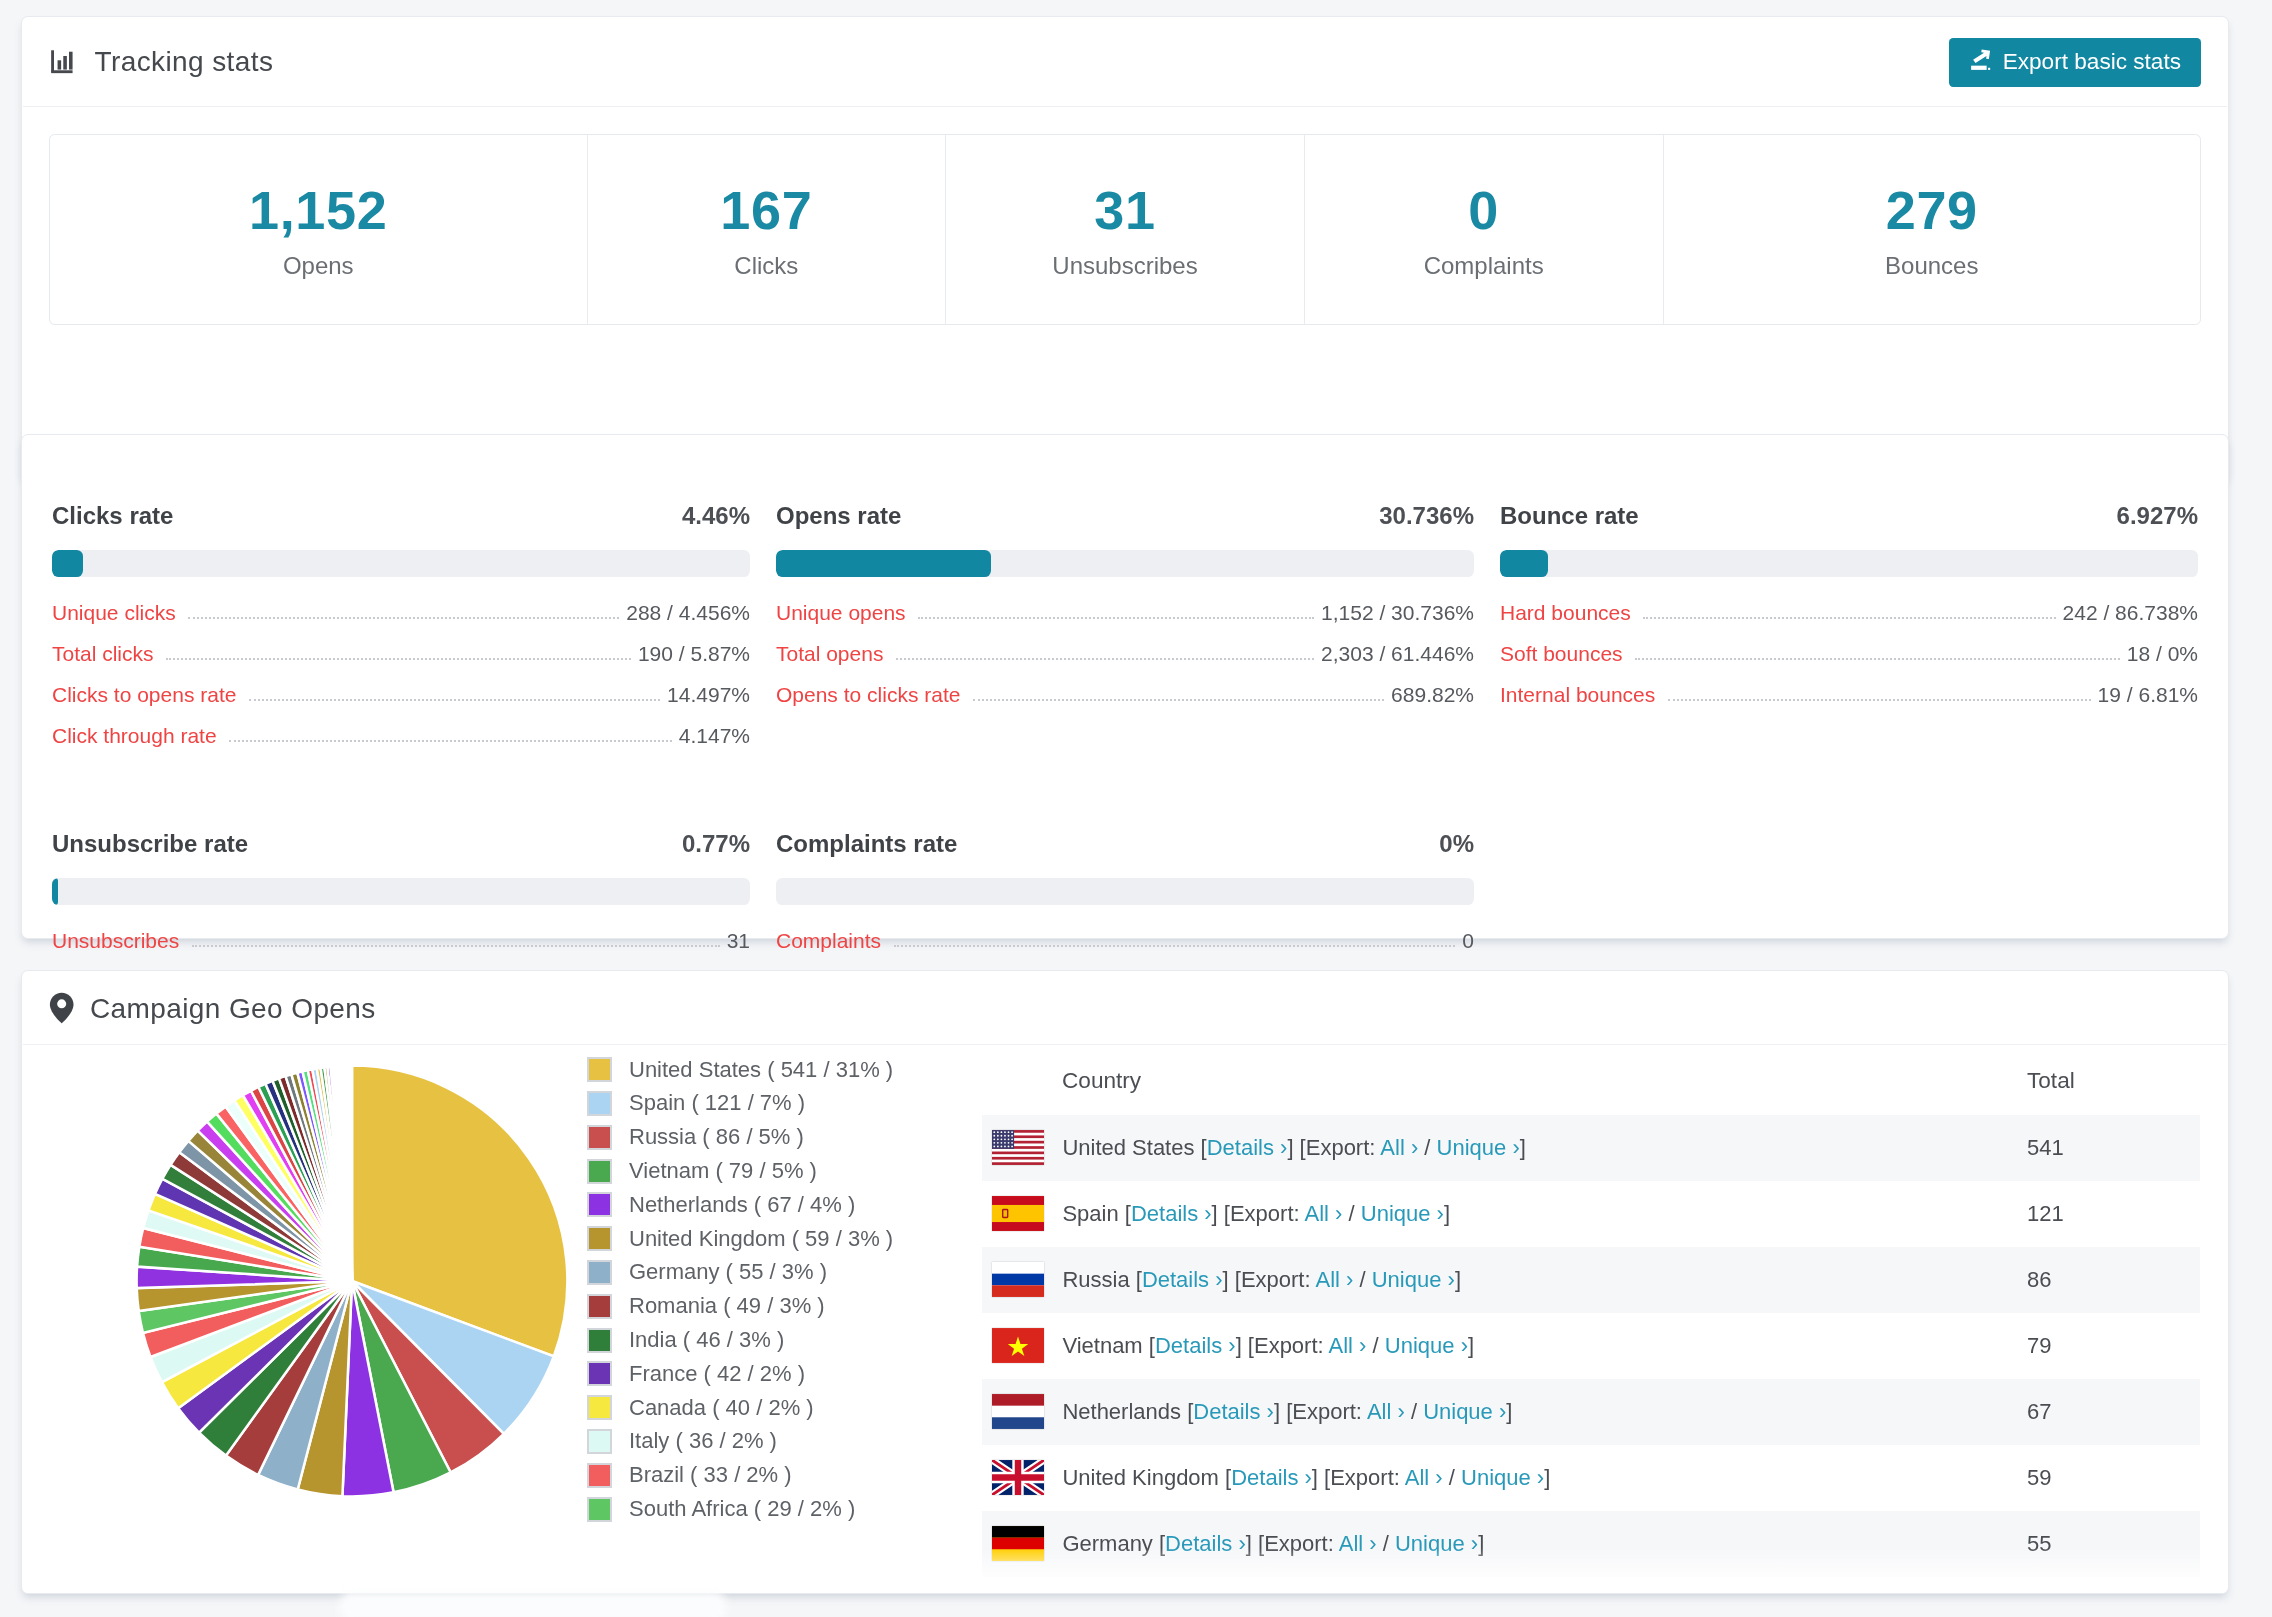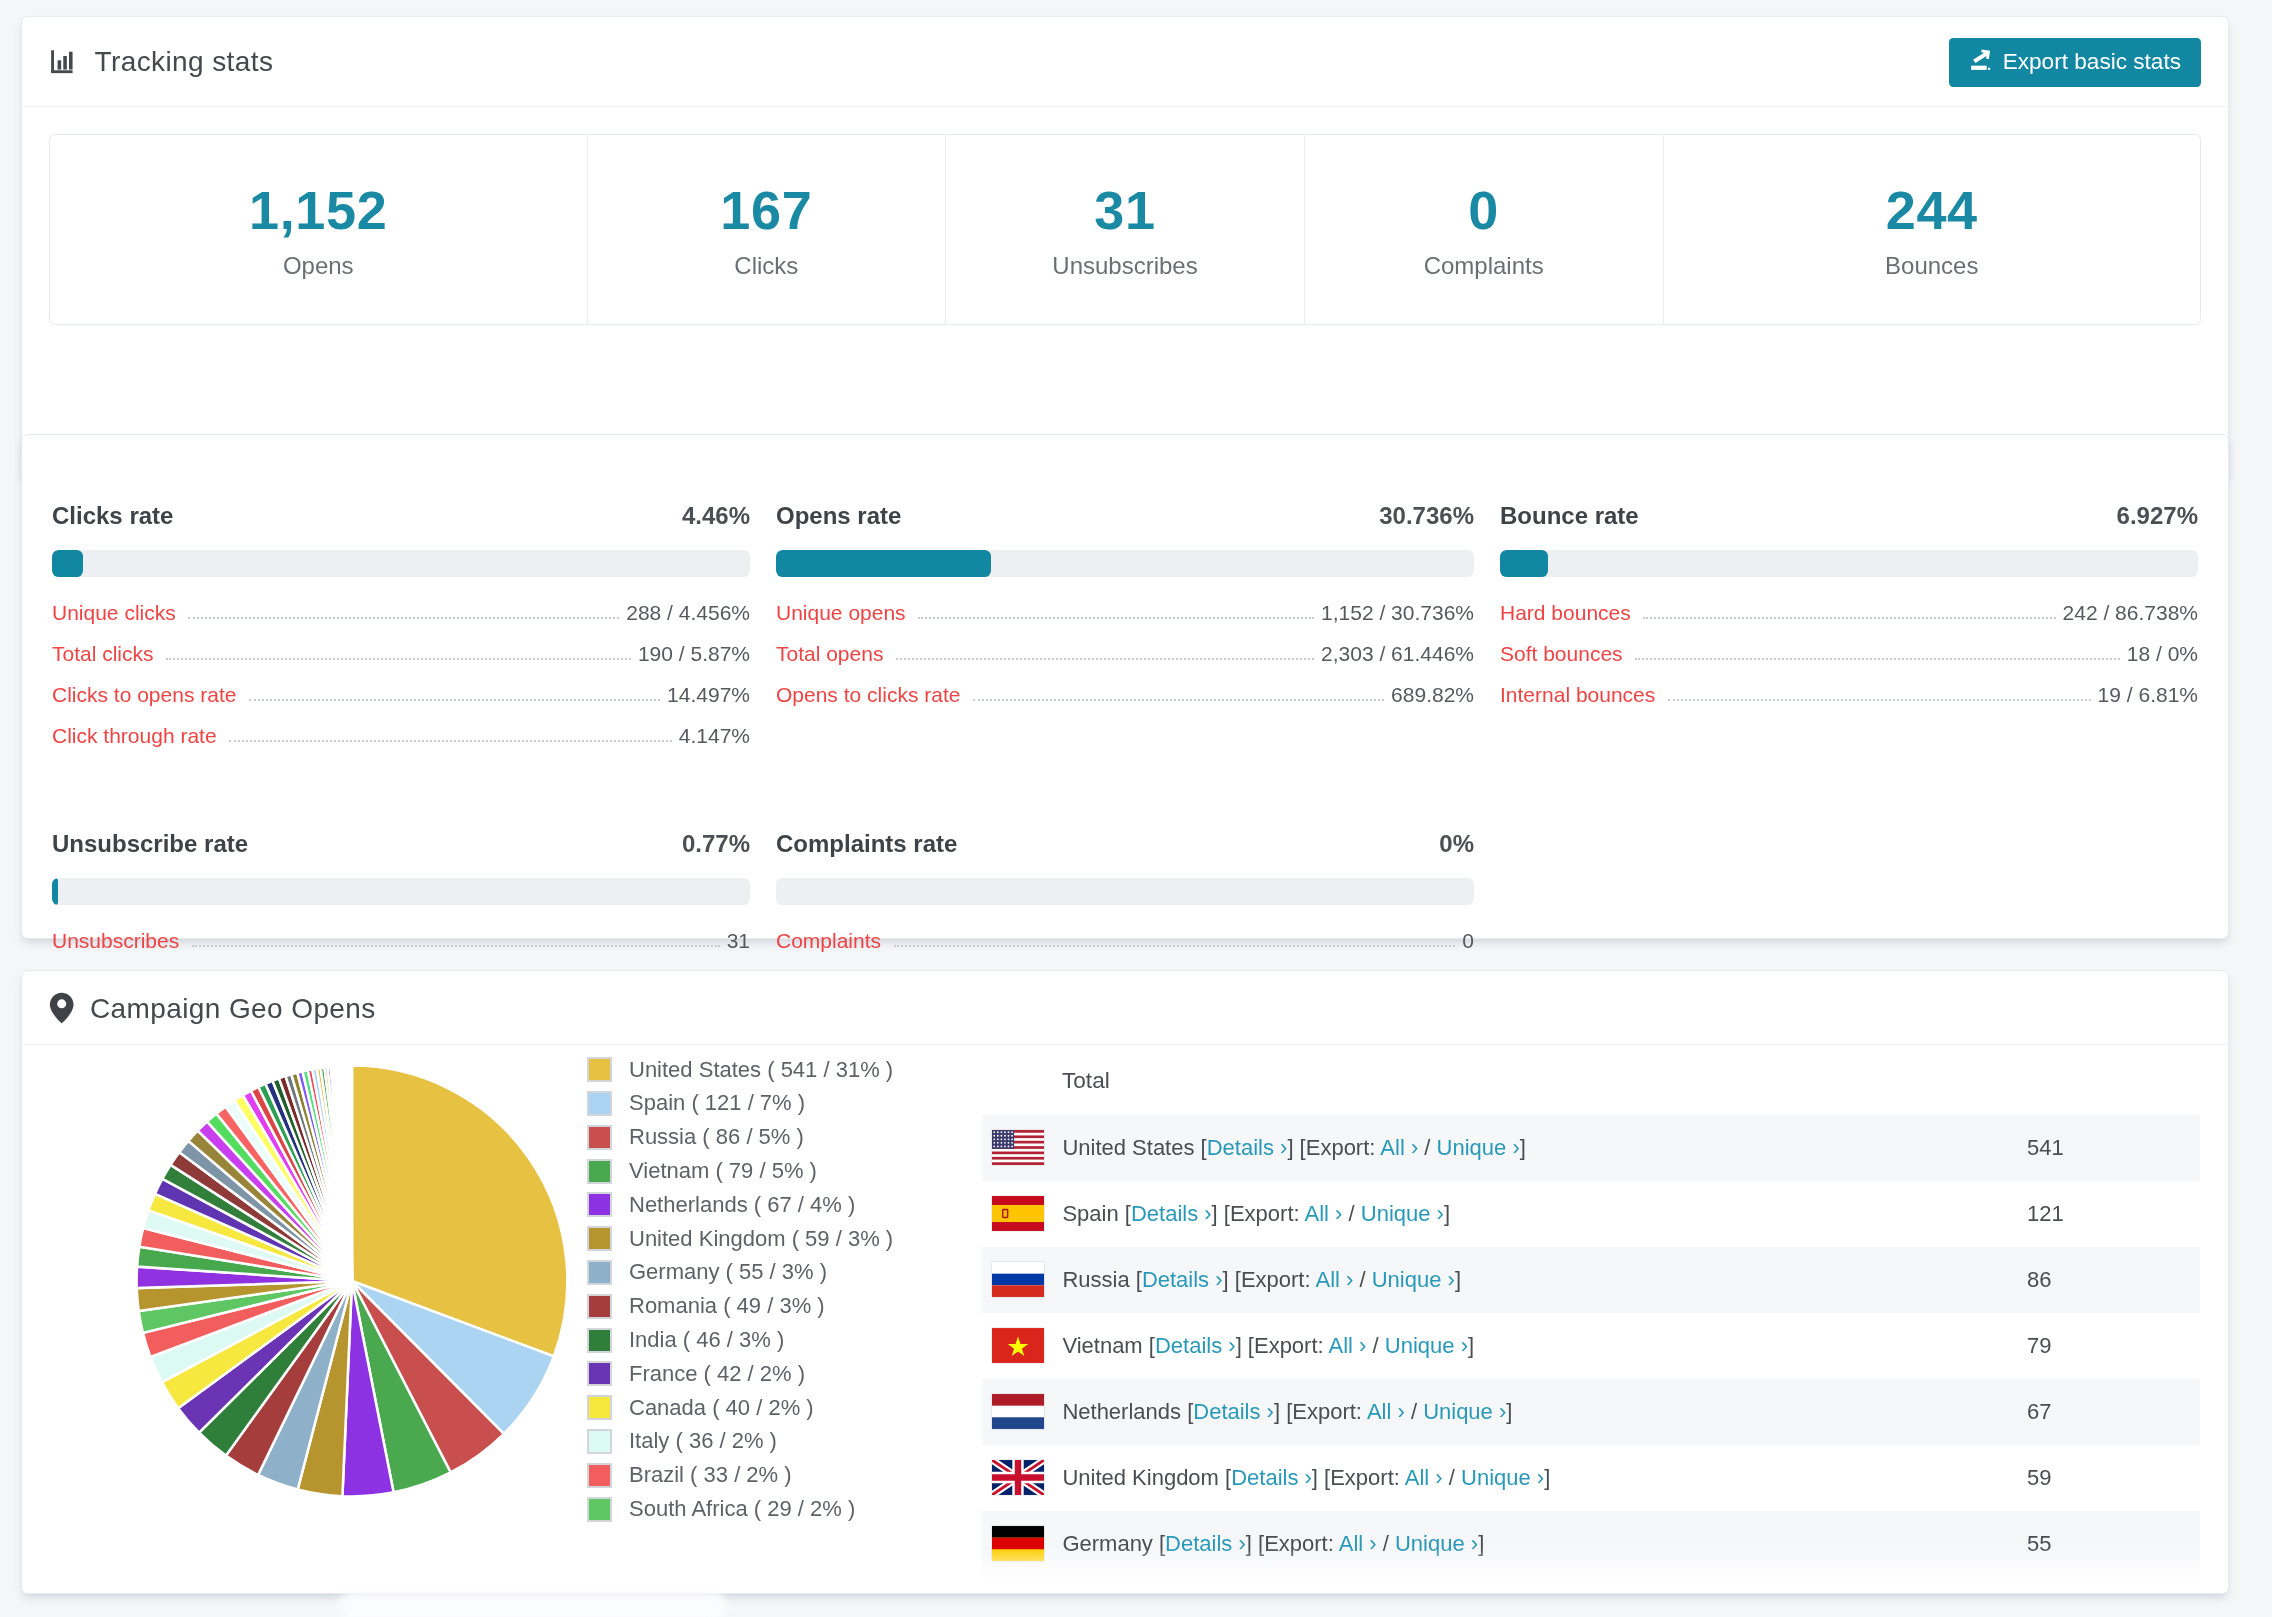--- a/index.html
+++ b/index.html
@@ -110,21 +110,21 @@
         </div>
         <div class="stat-cell norm">
           <div class="stat-value">31</div>
           <div class="stat-label">Unsubscribes</div>
         </div>
         <div class="stat-cell norm">
           <div class="stat-value">0</div>
           <div class="stat-label">Complaints</div>
         </div>
         <div class="stat-cell wide">
-          <div class="stat-value">244</div>
+          <div class="stat-value">279</div>
           <div class="stat-label">Bounces</div>
         </div>
       </div>
   </div>
 
   <div class="card" id="card-rates">
     <div class="rates-grid" id="rates-grid">
         <div class="rate-section">
           <div class="rate-head">
             <span class="rate-title">Clicks rate</span>
@@ -376,20 +376,21 @@
             <span class="legend-swatch" style="background: rgb(242, 93, 93);"></span>
             <span class="legend-label">Brazil ( 33 / 2% )</span>
           </div>
           <div class="legend-item">
             <span class="legend-swatch" style="background: rgb(94, 199, 99);"></span>
             <span class="legend-label">South Africa ( 29 / 2% )</span>
           </div>
         </div>
       <div class="geo-table" id="geo-table">
         <div class="gt-head">
+          <span class="gt-country">Country</span>
           <span class="gt-total-col">Total</span>
         </div>
         <div id="geo-rows">
             <div class="gt-row stripe">
               <span class="gt-flag">
                 <svg width="52" height="35" viewBox="0 0 73 49">
                   <rect width="73" height="49" fill="#fff"></rect>
                   <rect y="0" width="73" height="3.769230769230769" fill="#B22234"></rect>
                   <rect y="7.538461538461538" width="73" height="3.769230769230769" fill="#B22234"></rect>
                   <rect y="15.076923076923077" width="73" height="3.769230769230769" fill="#B22234"></rect>

